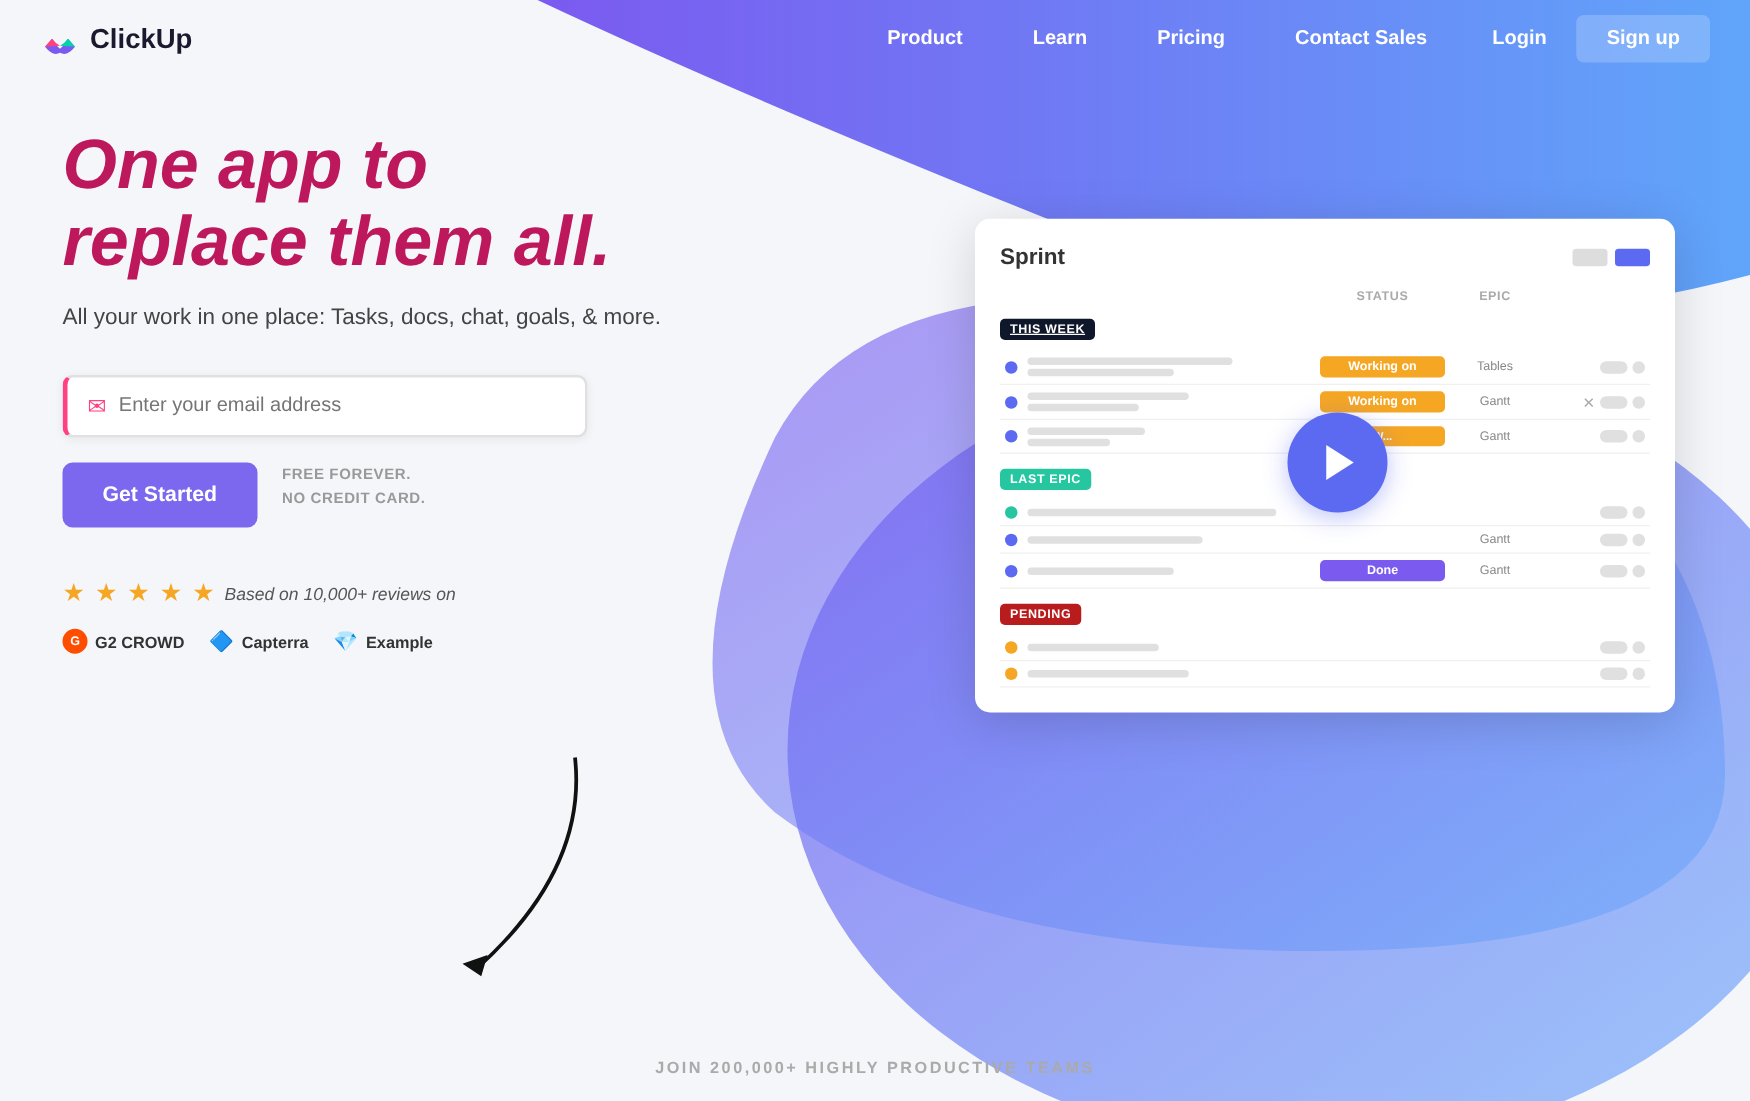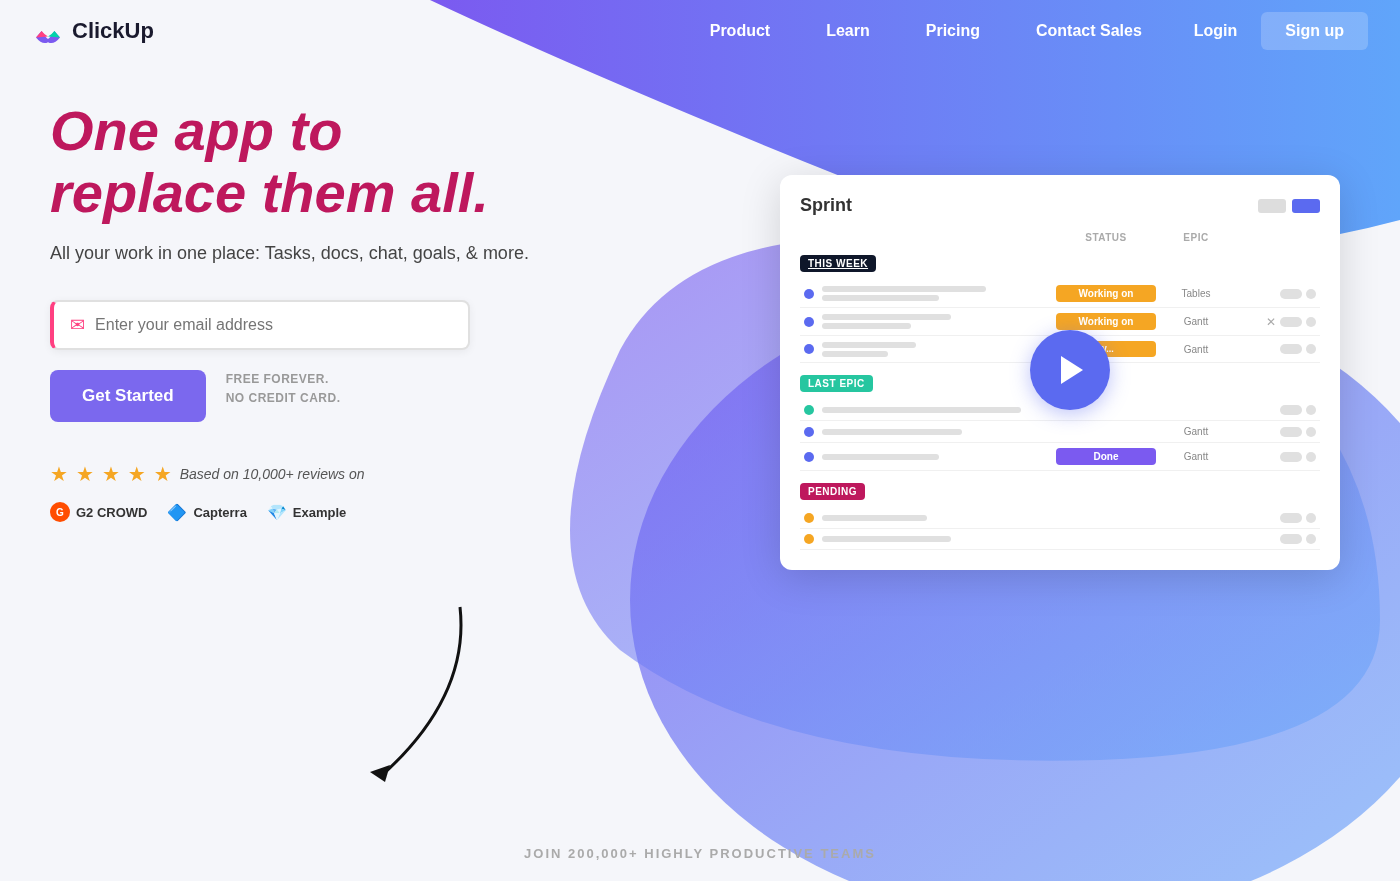--- a/index.html
+++ b/index.html
@@ -210,21 +210,21 @@
       font-size: 10px;
       font-weight: 700;
       padding: 3px 8px;
       border-radius: 4px;
       margin-bottom: 8px;
       margin-top: 4px;
       letter-spacing: 0.5px;
     }
     .label-thisweek { background: #0f172a; color: white; text-decoration: underline; }
     .label-lastweek { background: #26c6a0; color: white; }
-    .label-pending { background: #be185d; color: white; }
+    .label-pending { background: #b91c1c; color: white; }
 
     .task-row {
       display: flex;
       align-items: center;
       padding: 5px 4px;
       border-bottom: 1px solid #f0f0f0;
     }
     .task-dot {
       width: 10px;
       height: 10px;

